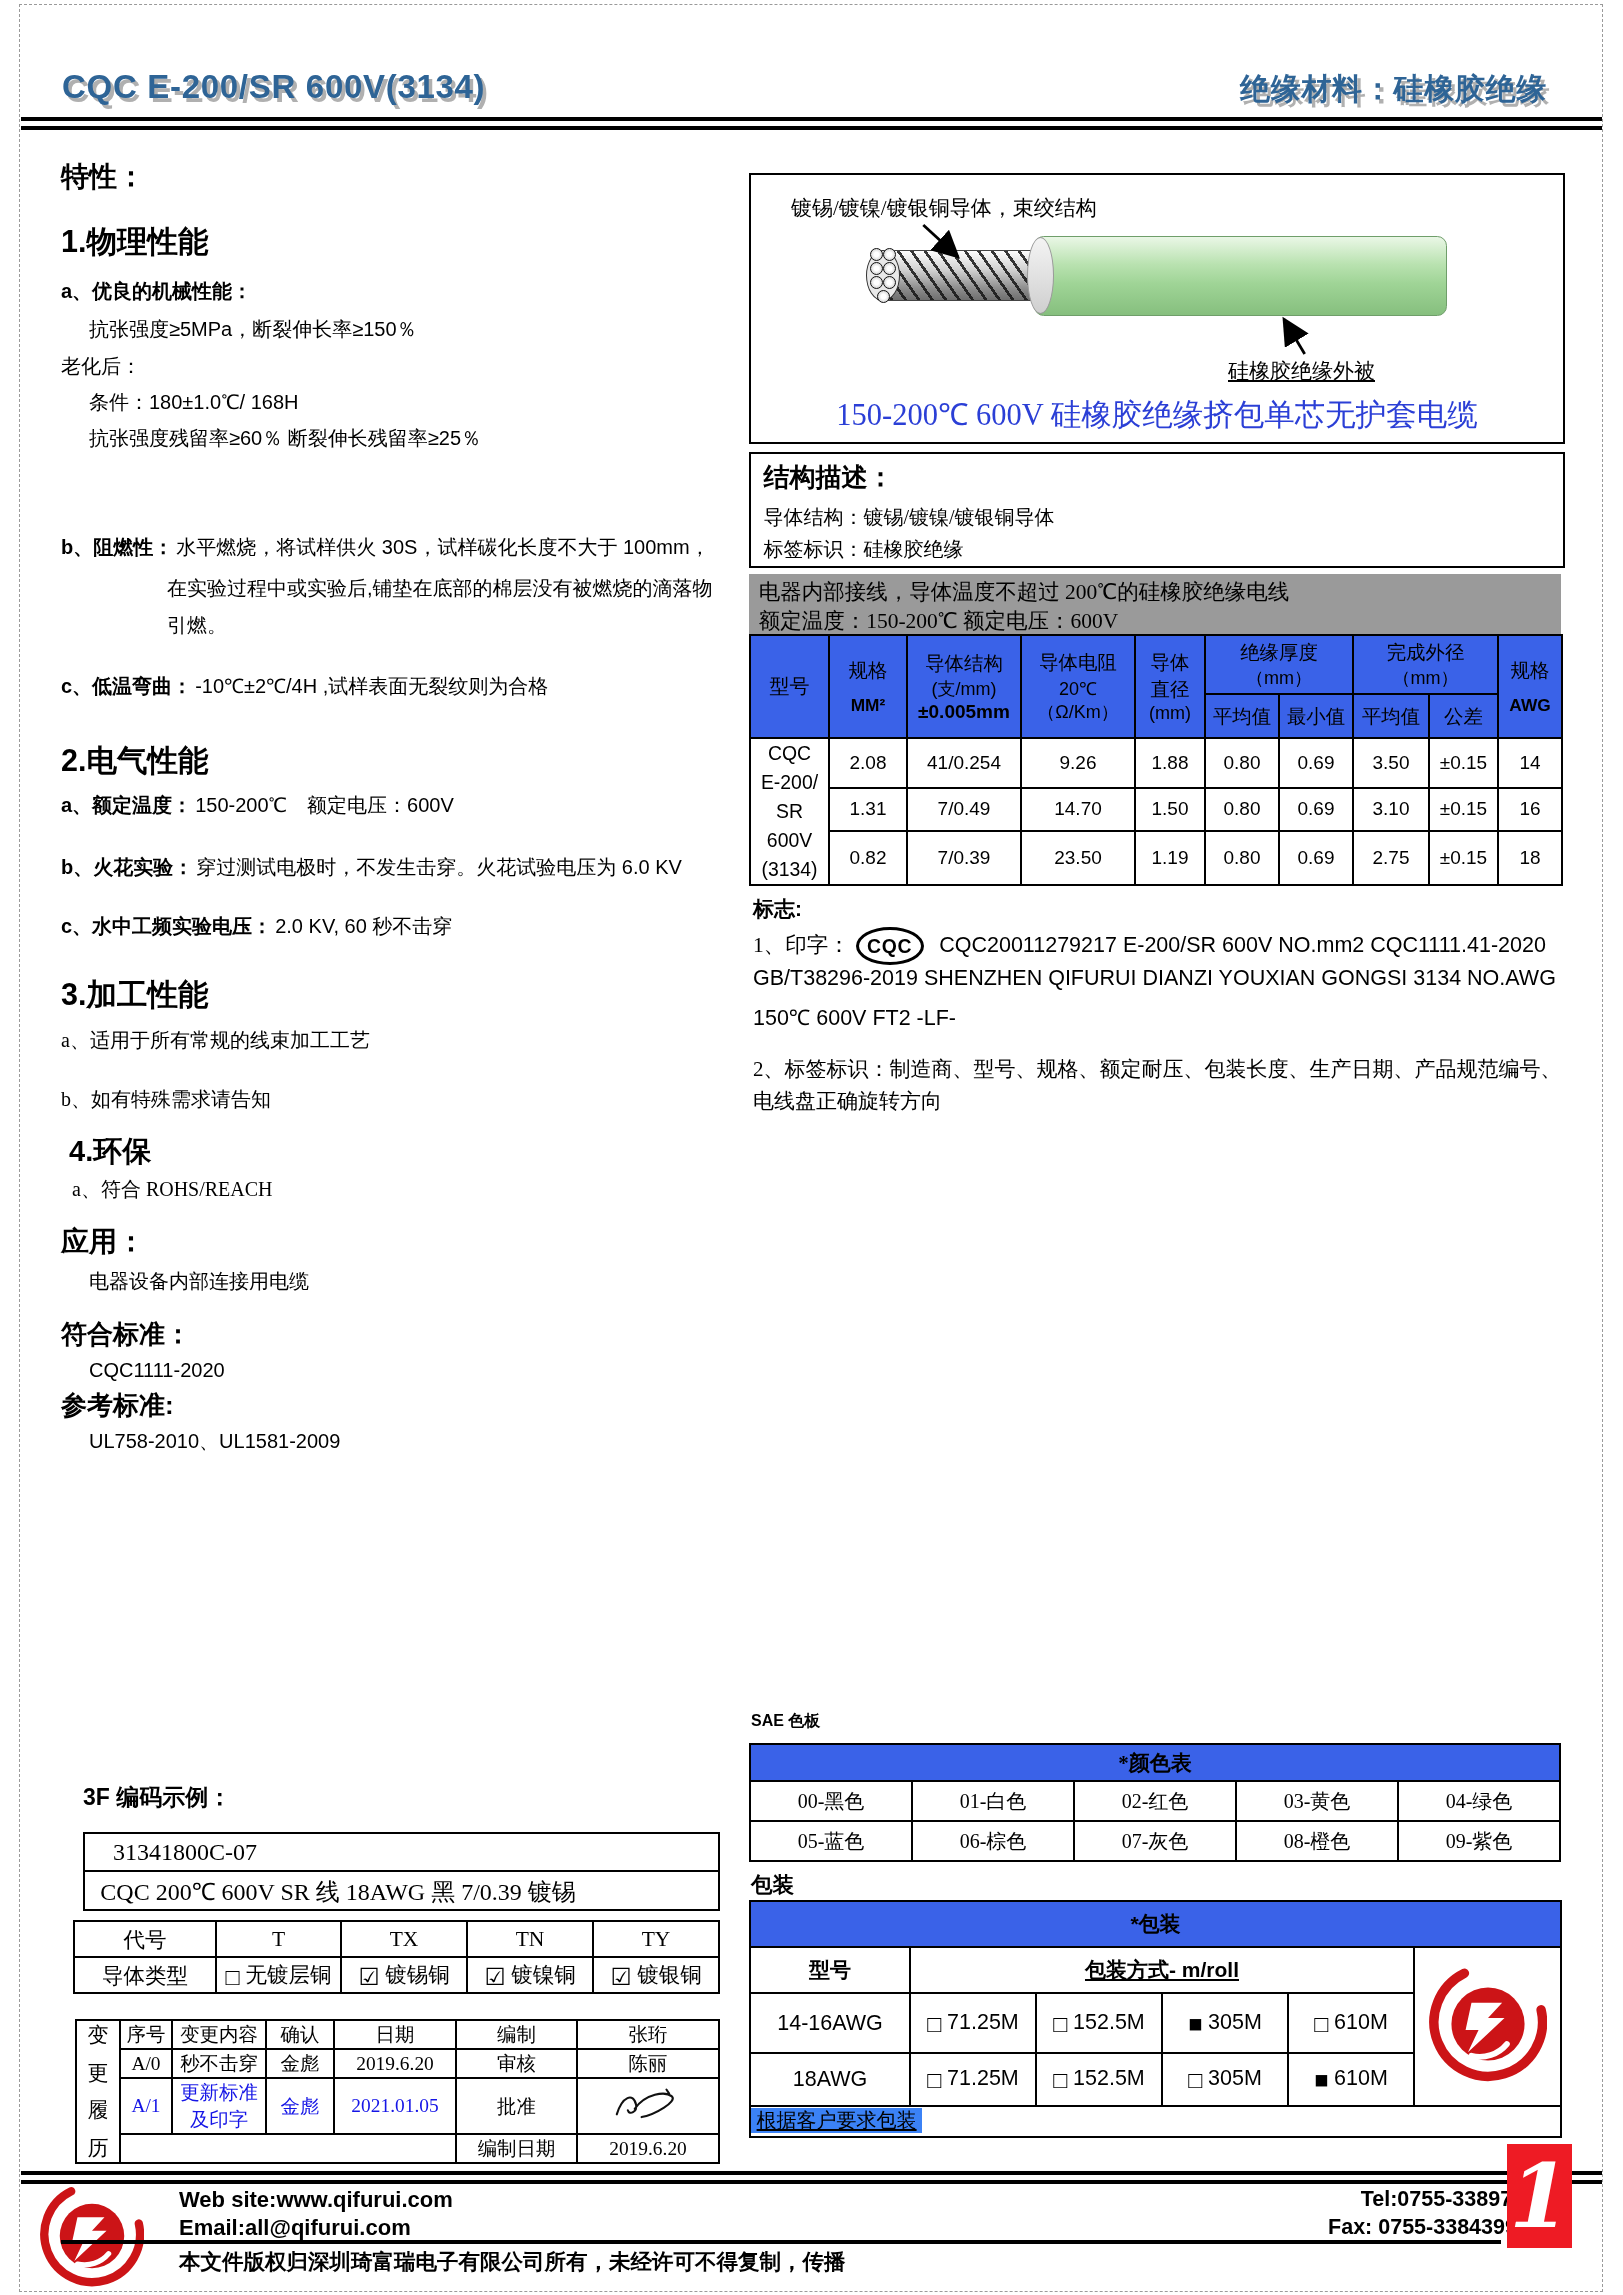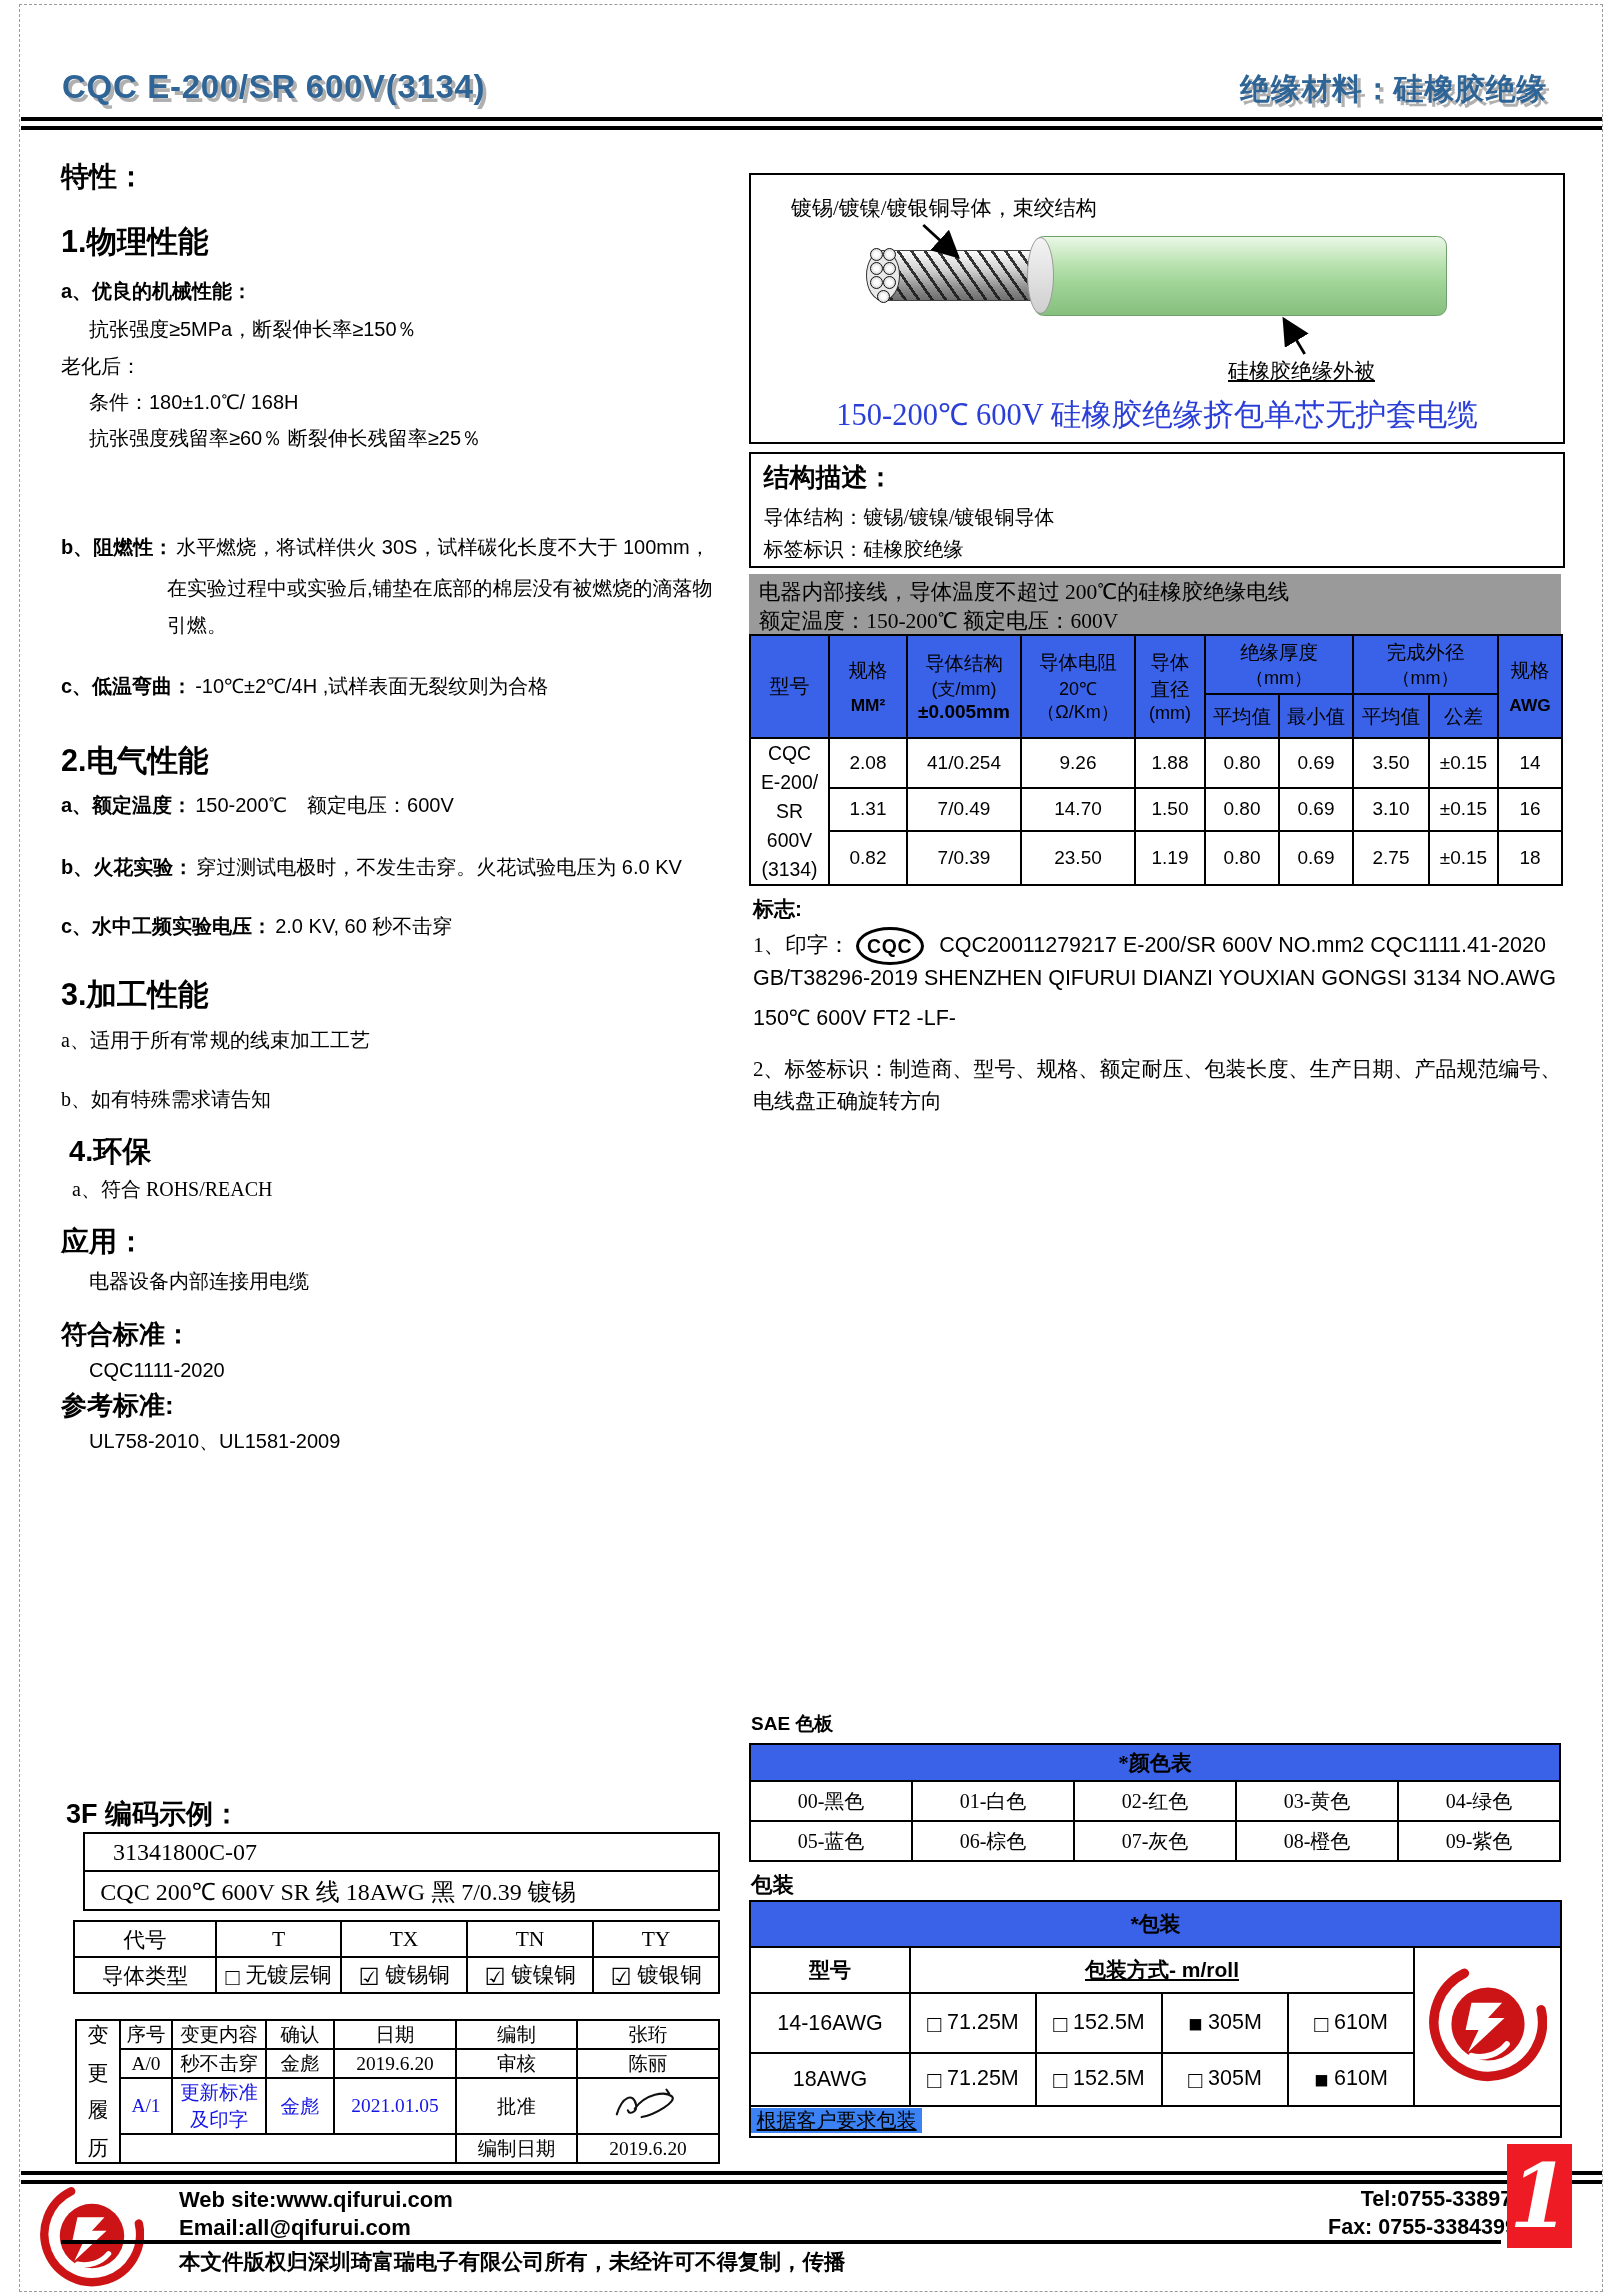--- a/index.html
+++ b/index.html
@@ -104,21 +104,21 @@
   <div class="abs t28 serifish" style="left:72px;top:1176px;">a、符合 ROHS/REACH</div>
 
   <div class="abs h-med" style="left:61px;top:1223px;">应用：</div>
   <div class="abs t28" style="left:89px;top:1268px;">电器设备内部连接用电缆</div>
 
   <div class="abs h-med" style="left:61px;top:1317px;font-size:26px;">符合标准：</div>
   <div class="abs t28" style="left:89px;top:1359px;">CQC1111-2020</div>
   <div class="abs h-med" style="left:61px;top:1388px;font-size:26px;">参考标准:</div>
   <div class="abs t28" style="left:89px;top:1428px;">UL758-2010、UL1581-2009</div>
 
-  <div class="abs t28b" style="left:66px;top:1782px;font-size:27px;margin-top:14px;">3F 编码示例：</div>
+  <div class="abs t28b" style="left:83px;top:1782px;font-size:23px;">3F 编码示例：</div>
   <div class="abs blackbox" style="left:83px;top:1832px;width:633px;height:75px;">
     <div style="height:36px;border-bottom:2.1px solid #000;display:flex;align-items:center;padding-left:28px;font-size:24px;font-family:'Liberation Serif',serif;">31341800C-07</div>
     <div style="height:37px;display:flex;align-items:center;padding-left:15.3px;font-size:24px;font-family:'Liberation Serif',serif;">CQC 200℃  600V SR 线  18AWG  黑  7/0.39 镀锡</div>
   </div>
 
   <table class="t abs serifish" style="left:73px;top:1920px;width:645px;font-size:21.5px;">
     <colgroup>
         <col style="width:142px">
         <col style="width:125px">
         <col style="width:126px">
@@ -341,21 +341,21 @@
   <div class="abs" style="left:753px;top:927px;font-size:21.5px;">
     <span class="serifish">1、印字：</span>
     <span class="cqc-oval">CQC</span>
     <span style="margin-left:9.7px;">CQC20011279217   E-200/SR   600V   NO.mm2   CQC1111.41-2020</span>
   </div>
   <div class="abs" style="left:753px;top:966px;font-size:21.5px;">GB/T38296-2019 SHENZHEN QIFURUI DIANZI YOUXIAN GONGSI      3134 NO.AWG</div>
   <div class="abs" style="left:753px;top:1002px;font-size:21.5px;">150℃ 600V FT2 -LF-</div>
   <div class="abs serifish" style="left:753px;top:1055px;font-size:21px;">2、标签标识：制造商、型号、规格、额定耐压、包装长度、生产日期、产品规范编号、</div>
   <div class="abs serifish" style="left:753px;top:1087px;font-size:21px;">电线盘正确旋转方向</div>
 
-  <div class="abs t28b" style="left:751px;top:1711px;font-size:19px;">SAE 色板</div>
+  <div class="abs t28b" style="left:751px;top:1711px;font-size:16px;">SAE 色板</div>
   <table class="t abs serifish" style="left:749px;top:1743px;width:812px;font-size:20px;">
     <colgroup>
         <col style="width:162px">
         <col style="width:162px">
         <col style="width:162px">
         <col style="width:162px">
         <col style="width:162px">
       </colgroup>
     <tbody>
         <tr style="height:37px;">

